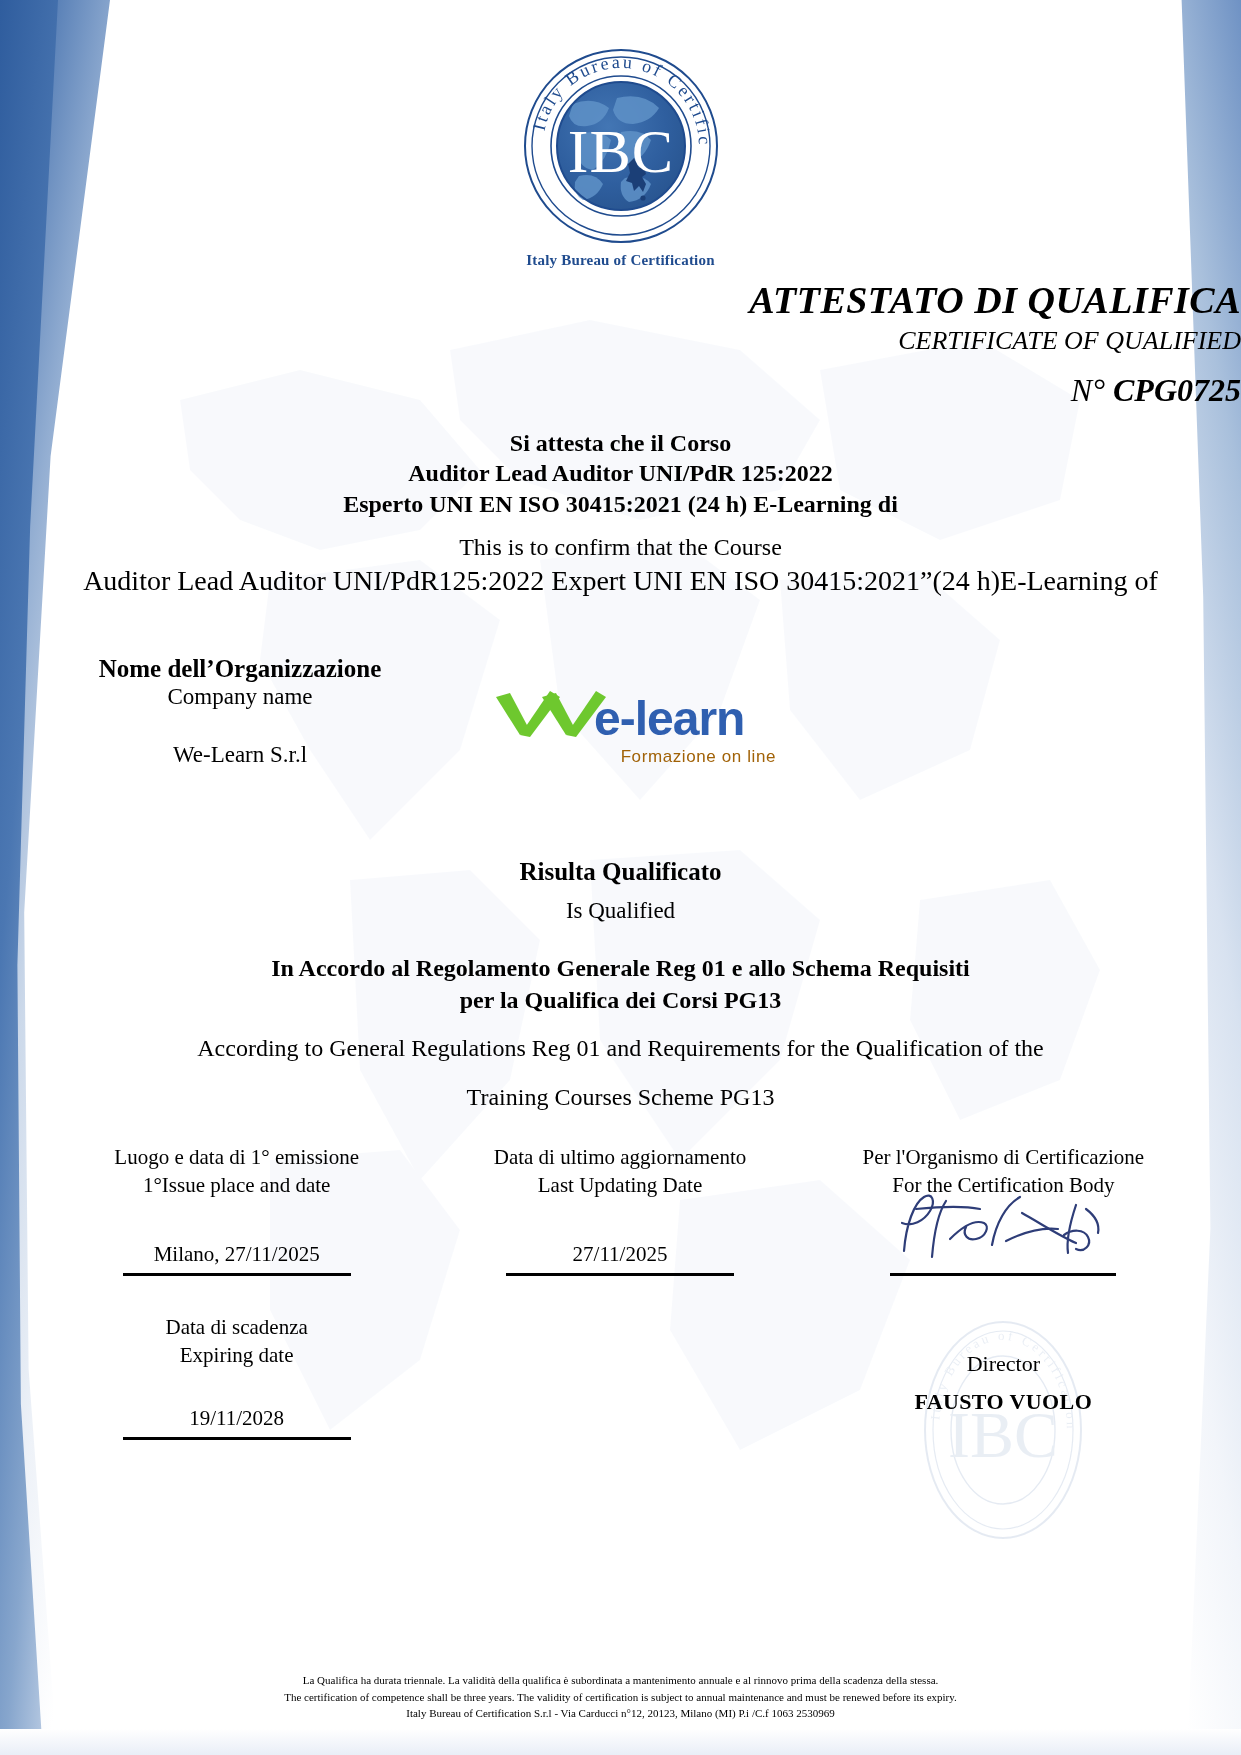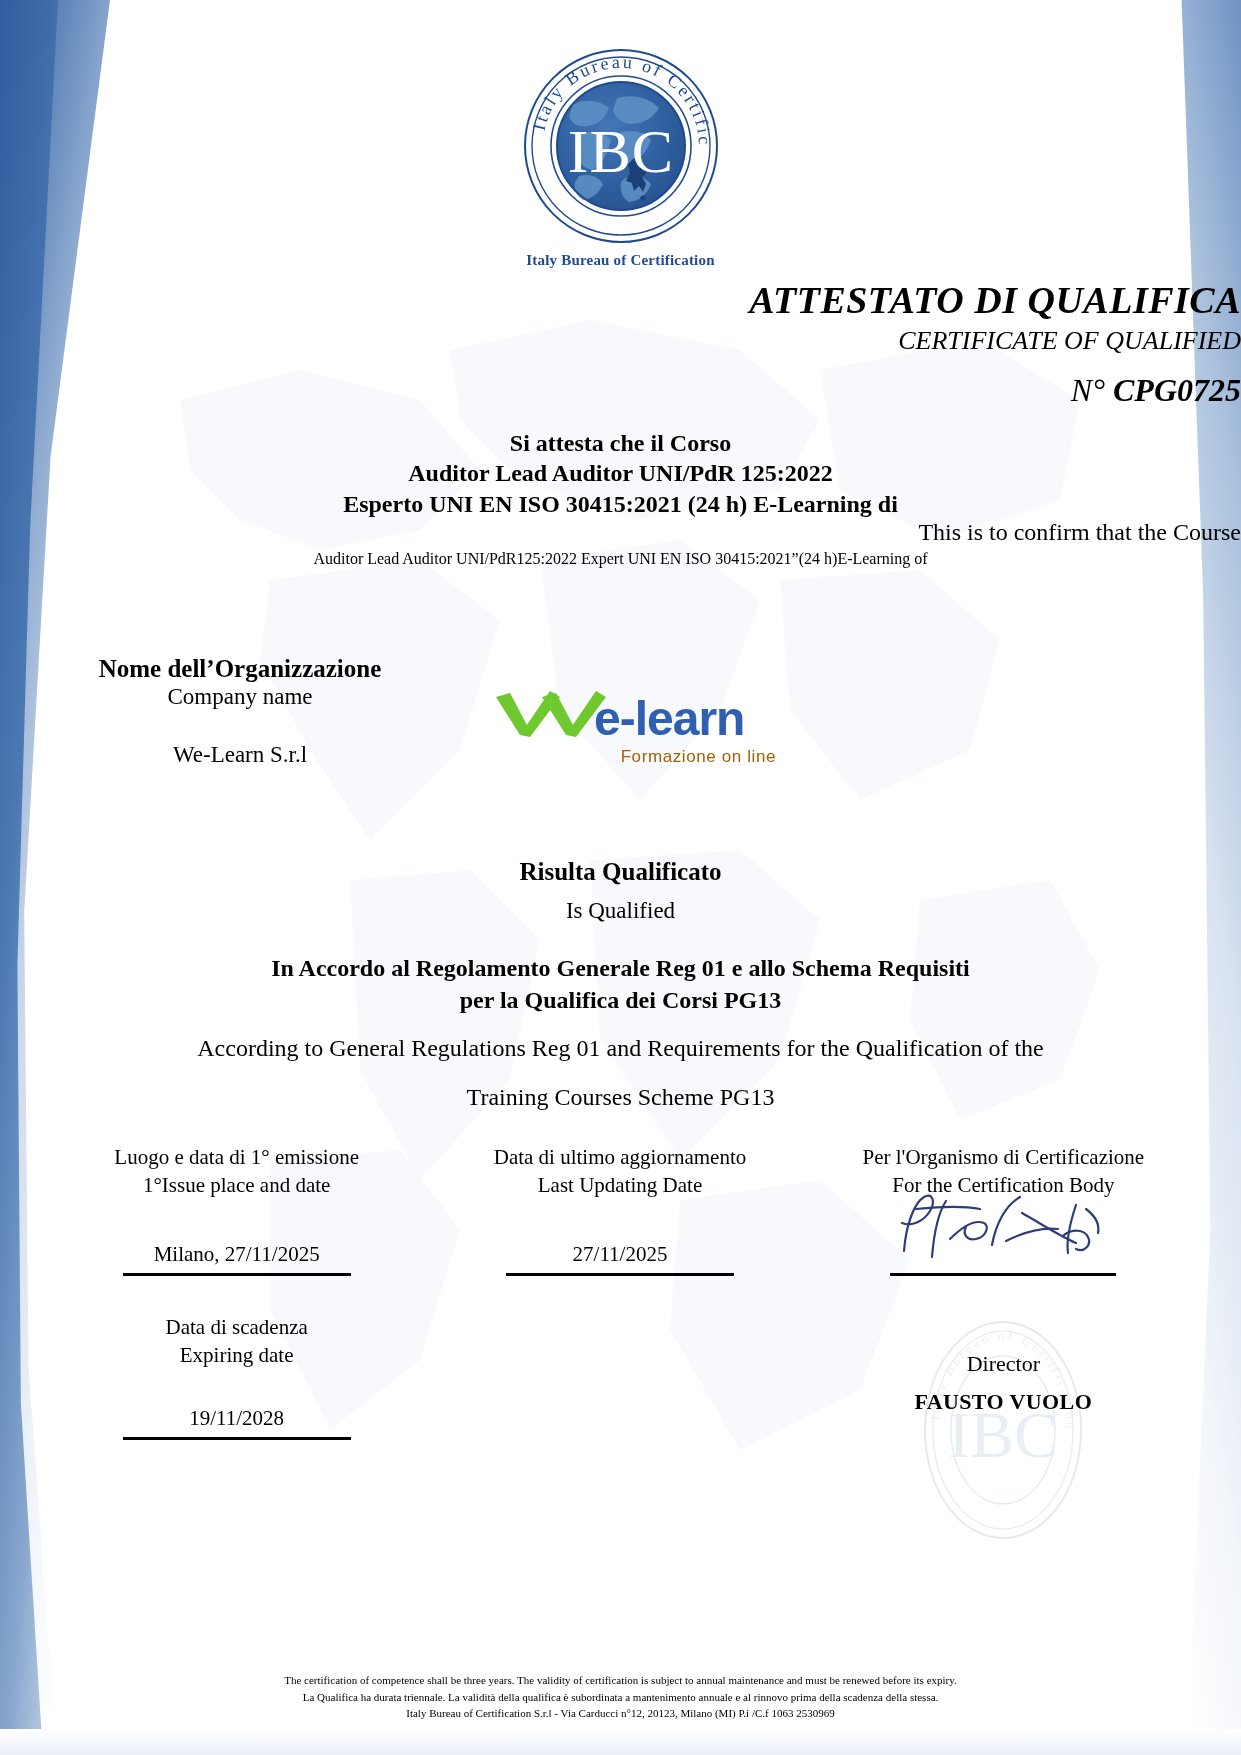--- a/index.html
+++ b/index.html
@@ -95,25 +95,24 @@
 
   
   .course-block { position: absolute; left: 0; top: 428px; width: 100%; text-align: center; }
   .course-it {
     font-size: 24px;
     font-weight: bold;
     line-height: 1.27;
   }
   .course-en-1 {
     font-size: 24px;
-    margin-top: 0;
-    text-align: right;
+    margin-top: 15px;
   }
   .course-en-2 {
-    font-size: 16px;
+    font-size: 28px;
     margin-top: 4px;
     white-space: nowrap;
   }
 
   
   .orgrow {
     position: absolute;
     left: 45px; top: 655px;
     width: 1150px;
     display: flex;
@@ -418,18 +417,18 @@
         <text font-family="'Liberation Serif', serif" font-size="13" fill="#9fb4d2" letter-spacing="3">
           <textPath href="#ringpath2" startOffset="4%">Italy Bureau of Certification</textPath>
         </text>
       </svg>
       <div class="dir-t">Director</div>
       <div class="dir-name">FAUSTO VUOLO</div>
     </div>
   </div>
 
   <div class="footer">
+    <div>La Qualifica ha durata triennale. La validità della qualifica è subordinata a mantenimento annuale e al rinnovo prima della scadenza della stessa.</div>
     <div>The certification of competence shall be three years. The validity of certification is subject to annual maintenance and must be renewed before its expiry.</div>
-    <div>La Qualifica ha durata triennale. La validità della qualifica è subordinata a mantenimento annuale e al rinnovo prima della scadenza della stessa.</div>
     <div>Italy Bureau of Certification S.r.l - Via Carducci n°12, 20123, Milano (MI) P.i /C.f 1063 2530969</div>
   </div>
 
 </div>
 
 </body></html>

